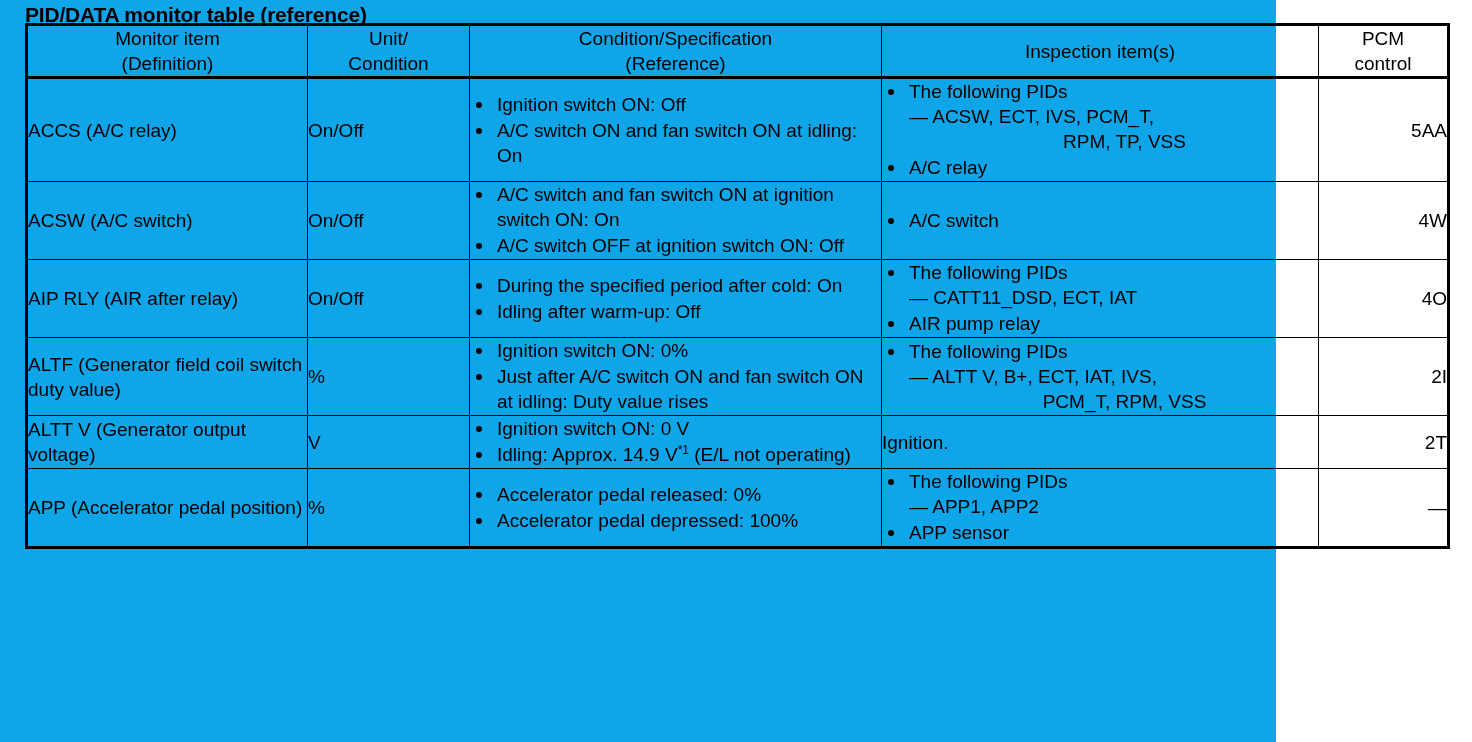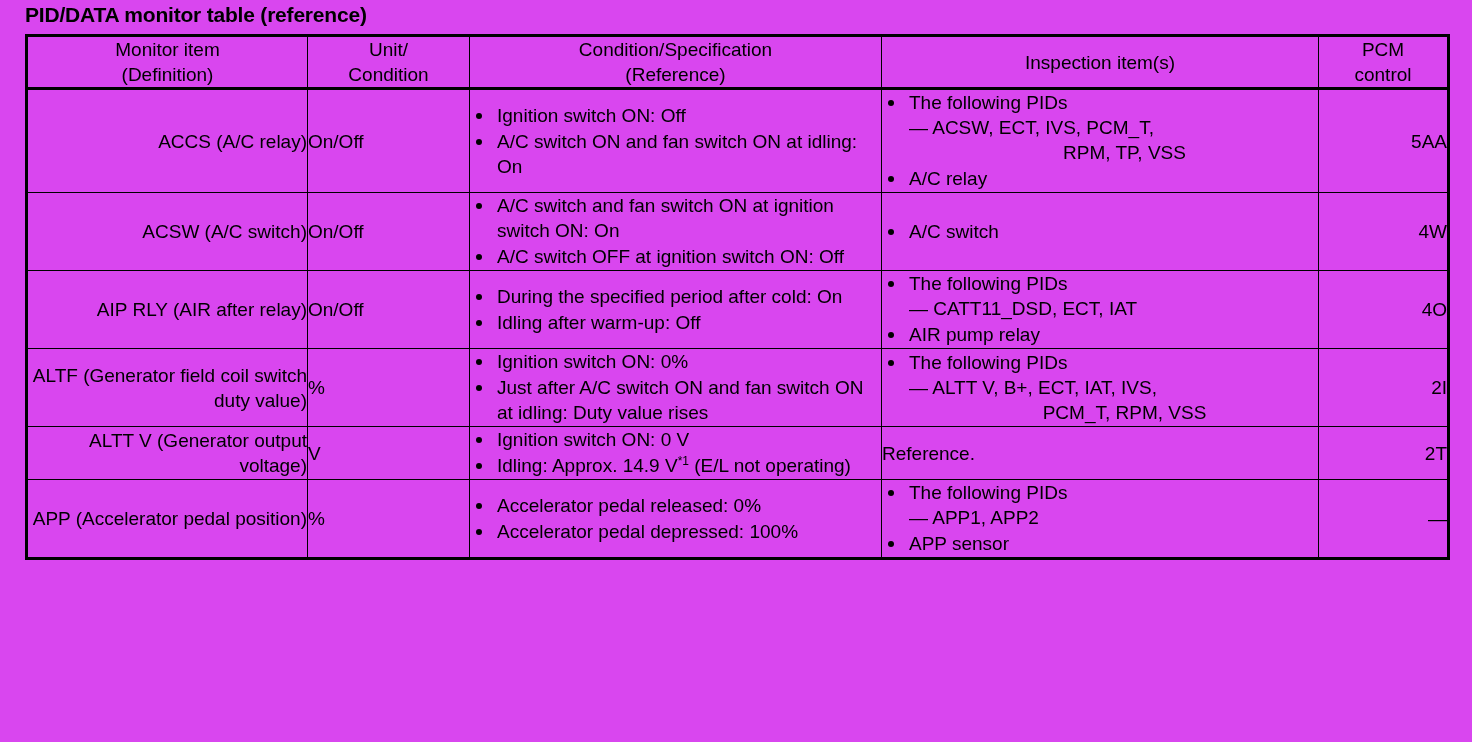--- a/index.html
+++ b/index.html
@@ -9,39 +9,39 @@
   }
   body {
     width: 1472px;
     height: 742px;
     font-family: "Liberation Sans", sans-serif;
     color: #000000;
     overflow: hidden;
   }
   #page {
     position: relative;
-    width: 1472px;
+    width: 1276px;
     height: 742px;
-    background: #d946ef;
+    background: #0ea5e9;
     text-decoration: underline;
   }
   #doc-title {
     position: absolute;
     left: 25px;
     top: 2px;
     font-size: 21px;
     font-weight: bold;
     letter-spacing: -0.2px;
     line-height: 26px;
     white-space: nowrap;
   }
   #pid-table {
     position: absolute;
     left: 25px;
-    top: 34px;
+    top: 23px;
     width: 1422px;
     border-collapse: collapse;
     table-layout: fixed;
   }
   #pid-table td, #pid-table th {
     border: 1px solid #000000;
     padding: 0;
     vertical-align: middle;
     font-weight: normal;
   }
@@ -69,21 +69,21 @@
     padding: 7px 4px 9px 4px;
   }
   .hdr-line { display: block; }
 
   td.cell {
     font-size: 19px;
     line-height: 25px;
   }
   td.monitor-cell {
     padding: 6px 8px 6px 12px;
-    text-align: right;
+    text-align: left;
   }
   td.unit-cell {
     text-align: left;
     padding: 6px 4px;
   }
   td.cond-cell, td.inspect-cell {
     padding: 9px 8px 9px 10px;
     vertical-align: middle;
     text-align: left;
   }
@@ -238,21 +238,21 @@
         <tr>
           <td class="cell monitor-cell">ALTT V (Generator output voltage)</td>
           <td class="cell unit-cell">V</td>
           <td class="cell cond-cell">
             <ul class="bullets">
               <li><span>Ignition switch ON: 0 V</span></li>
               <li><span>Idling: Approx. 14.9 V</span><sup class="footmark">*1</sup><span> (E/L not operating)</span></li>
             </ul>
           </td>
           <td class="cell inspect-cell">
-            <span class="plain-text">Reference.</span>
+            <span class="plain-text">Ignition.</span>
           </td>
           <td class="cell pcm-cell">2T</td>
         </tr>
         <tr>
           <td class="cell monitor-cell">APP (Accelerator pedal position)</td>
           <td class="cell unit-cell">%</td>
           <td class="cell cond-cell">
             <ul class="bullets">
               <li><span>Accelerator pedal released: 0%</span></li>
               <li><span>Accelerator pedal depressed: 100%</span></li>

